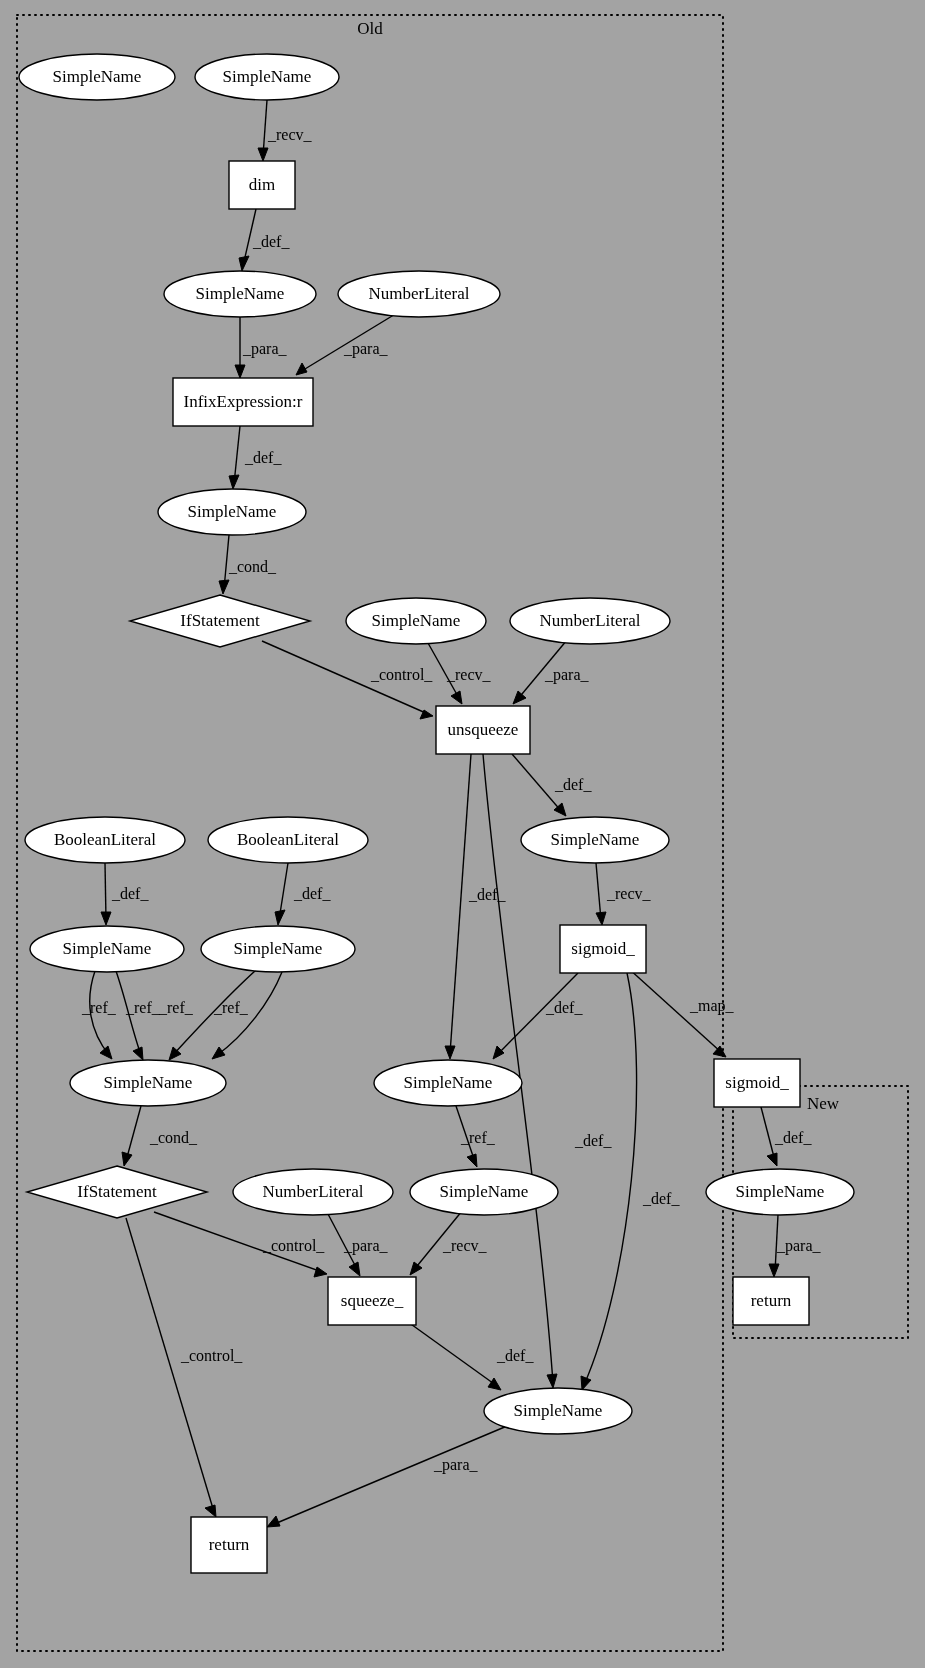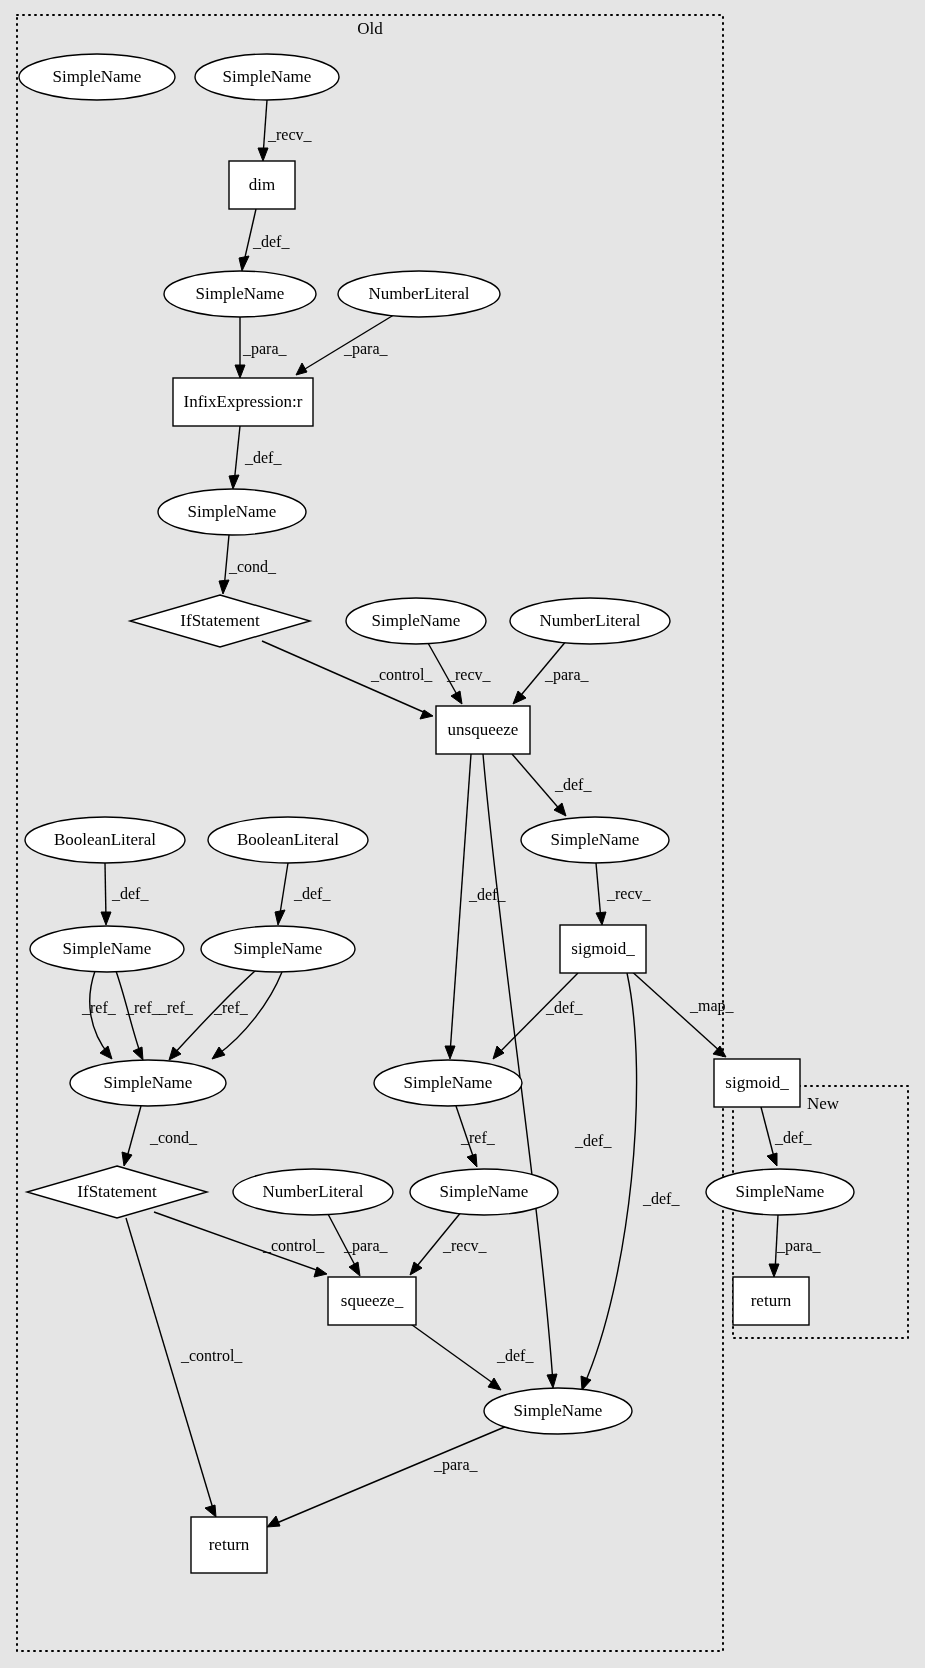--- a/index.html
+++ b/index.html
@@ -4,21 +4,21 @@
 <style>
   html, body {
     margin: 0;
     padding: 0;
     background: #ffffff;
   }
   #canvas {
     position: relative;
     width: 925px;
     height: 1668px;
-    background: #e5e5e5;
+    background: #a3a3a3;
     font-family: "Liberation Serif", "DejaVu Serif", serif;
   }
   svg#graph {
     position: absolute;
     left: 0;
     top: 0;
     width: 925px;
     height: 1668px;
   }
   .cluster-box {

